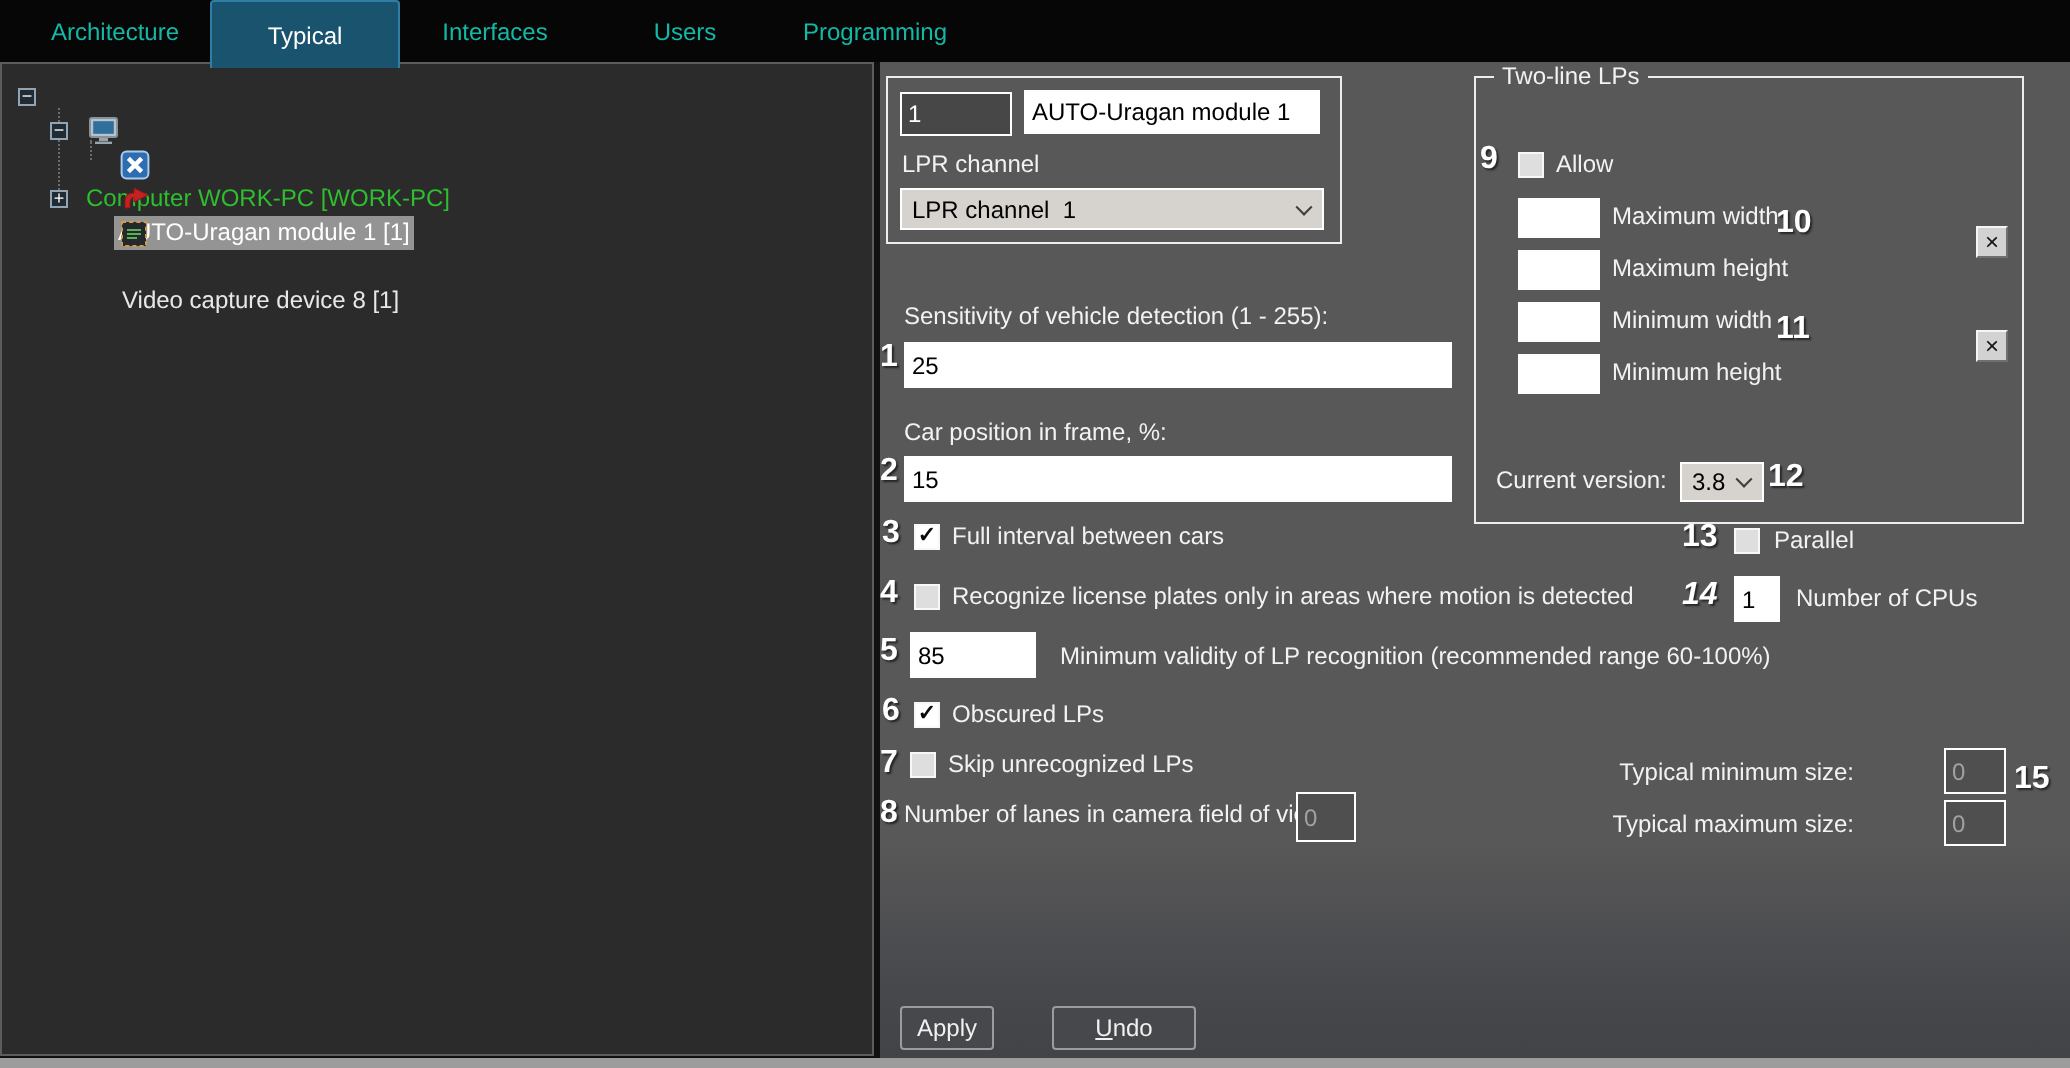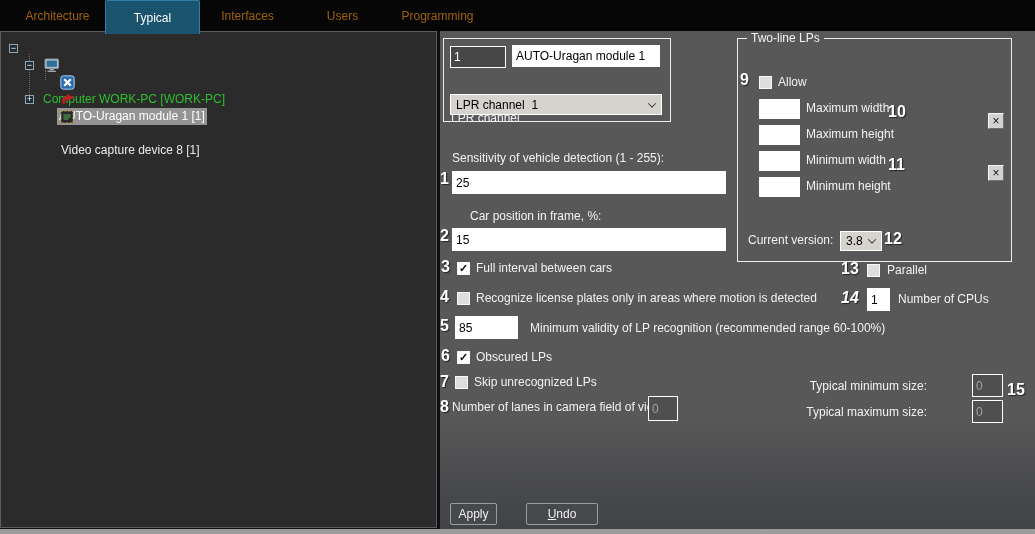--- a/index.html
+++ b/index.html
@@ -9,21 +9,21 @@
     background:#101010;
     font-family:"Liberation Sans", sans-serif;
     font-size:12px;
   }
   .abs { position:absolute; }
 
   
   .tabbar { left:0; top:0; width:1035px; height:31px; background:#060606;
             display:flex; padding-left:10px; z-index:10; }
   .tab { width:95px; height:31px; display:flex; align-items:center; justify-content:center;
-         color:#a16207; cursor:default; }
+         color:#14b8a6; cursor:default; }
   .tab.active { background:#19536e; border:1px solid #2f7ea4; border-bottom:none;
                 border-radius:2px 2px 0 0; height:34px; color:#fff; }
 
   
   .left-panel { left:0; top:31px; width:437px; height:497px; background:#2b2b2b;
                 border:1px solid #5c5c5c; z-index:1; }
   .tree-row { height:17px; line-height:17px; color:#e8e8e8; white-space:pre; }
   .tree-label { display:inline-block; padding:0 2px; white-space:pre; }
   .tree-label.green { color:#2ebe2e; }
   .tree-label.selected { background:#949494; color:#ffffff; }
@@ -124,21 +124,21 @@
     </span>
     <span class="abs tree-label" style="left:58px;">Video capture device 8 [1]</span>
   </div>
 </div>
 
 <div class="abs right-panel">
 
   <div class="abs groupbox" style="left:3px; top:8px; width:228px; height:84px;">
     <input class="abs tin-dark" style="left: 6px; top: 7px; width: 56px; height: 22px;" value="1">
     <input class="abs tin" style="left: 68px; top: 6px; width: 148px; height: 22px;" value="AUTO-Uragan module 1">
-    <div class="abs lbl" style="left:7px; top:36px;margin-top:36px;">LPR channel</div>
+    <div class="abs lbl" style="left:7px; top:36px;">LPR channel</div>
     <div class="abs select" style="left:6px; top:55px; width:212px; height:21px;">
       <span class="txt">LPR channel  1</span>
       <span class="chev"></span>
     </div>
   </div>
 
   <div class="abs groupbox" style="left:297px; top:8px; width:275px; height:224px;">
     <div class="legend">Two-line LPs</div>
 
     <div class="abs callout" style="left:2px; top:32px;">9</div>
@@ -158,21 +158,21 @@
     <div class="abs callout" style="left:150px; top:117px;">11</div>
 
     <div class="abs xbtn" style="left:250px; top:74px;">×</div>
     <div class="abs xbtn" style="left:250px; top:126px;">×</div>
   </div>
 
   <div class="abs lbl" style="left:12px; top:121px;">Sensitivity of vehicle detection (1 - 255):</div>
   <div class="abs callout" style="left:0; top:140px;">1</div>
   <input class="abs tin" style="left: 12px; top: 141px; width: 274px; height: 23px;" value="25">
 
-  <div class="abs lbl" style="left:12px; top:179px;margin-left:18px;">Car position in frame, %:</div>
+  <div class="abs lbl" style="left:12px; top:179px;">Car position in frame, %:</div>
   <div class="abs callout" style="left:0; top:197px;">2</div>
   <input class="abs tin" style="left: 12px; top: 198px; width: 274px; height: 23px;" value="15">
 
   <div class="abs callout" style="left:1px; top:228px;">3</div>
   <div class="abs cb checked" style="left:17px; top:232px;">✓</div>
   <div class="abs lbl" style="left:36px; top:231px;">Full interval between cars</div>
 
   <div class="abs callout" style="left:0; top:258px;">4</div>
   <div class="abs cb" style="left:17px; top:262px;"></div>
   <div class="abs lbl" style="left:36px; top:261px;">Recognize license plates only in areas where motion is detected</div>

